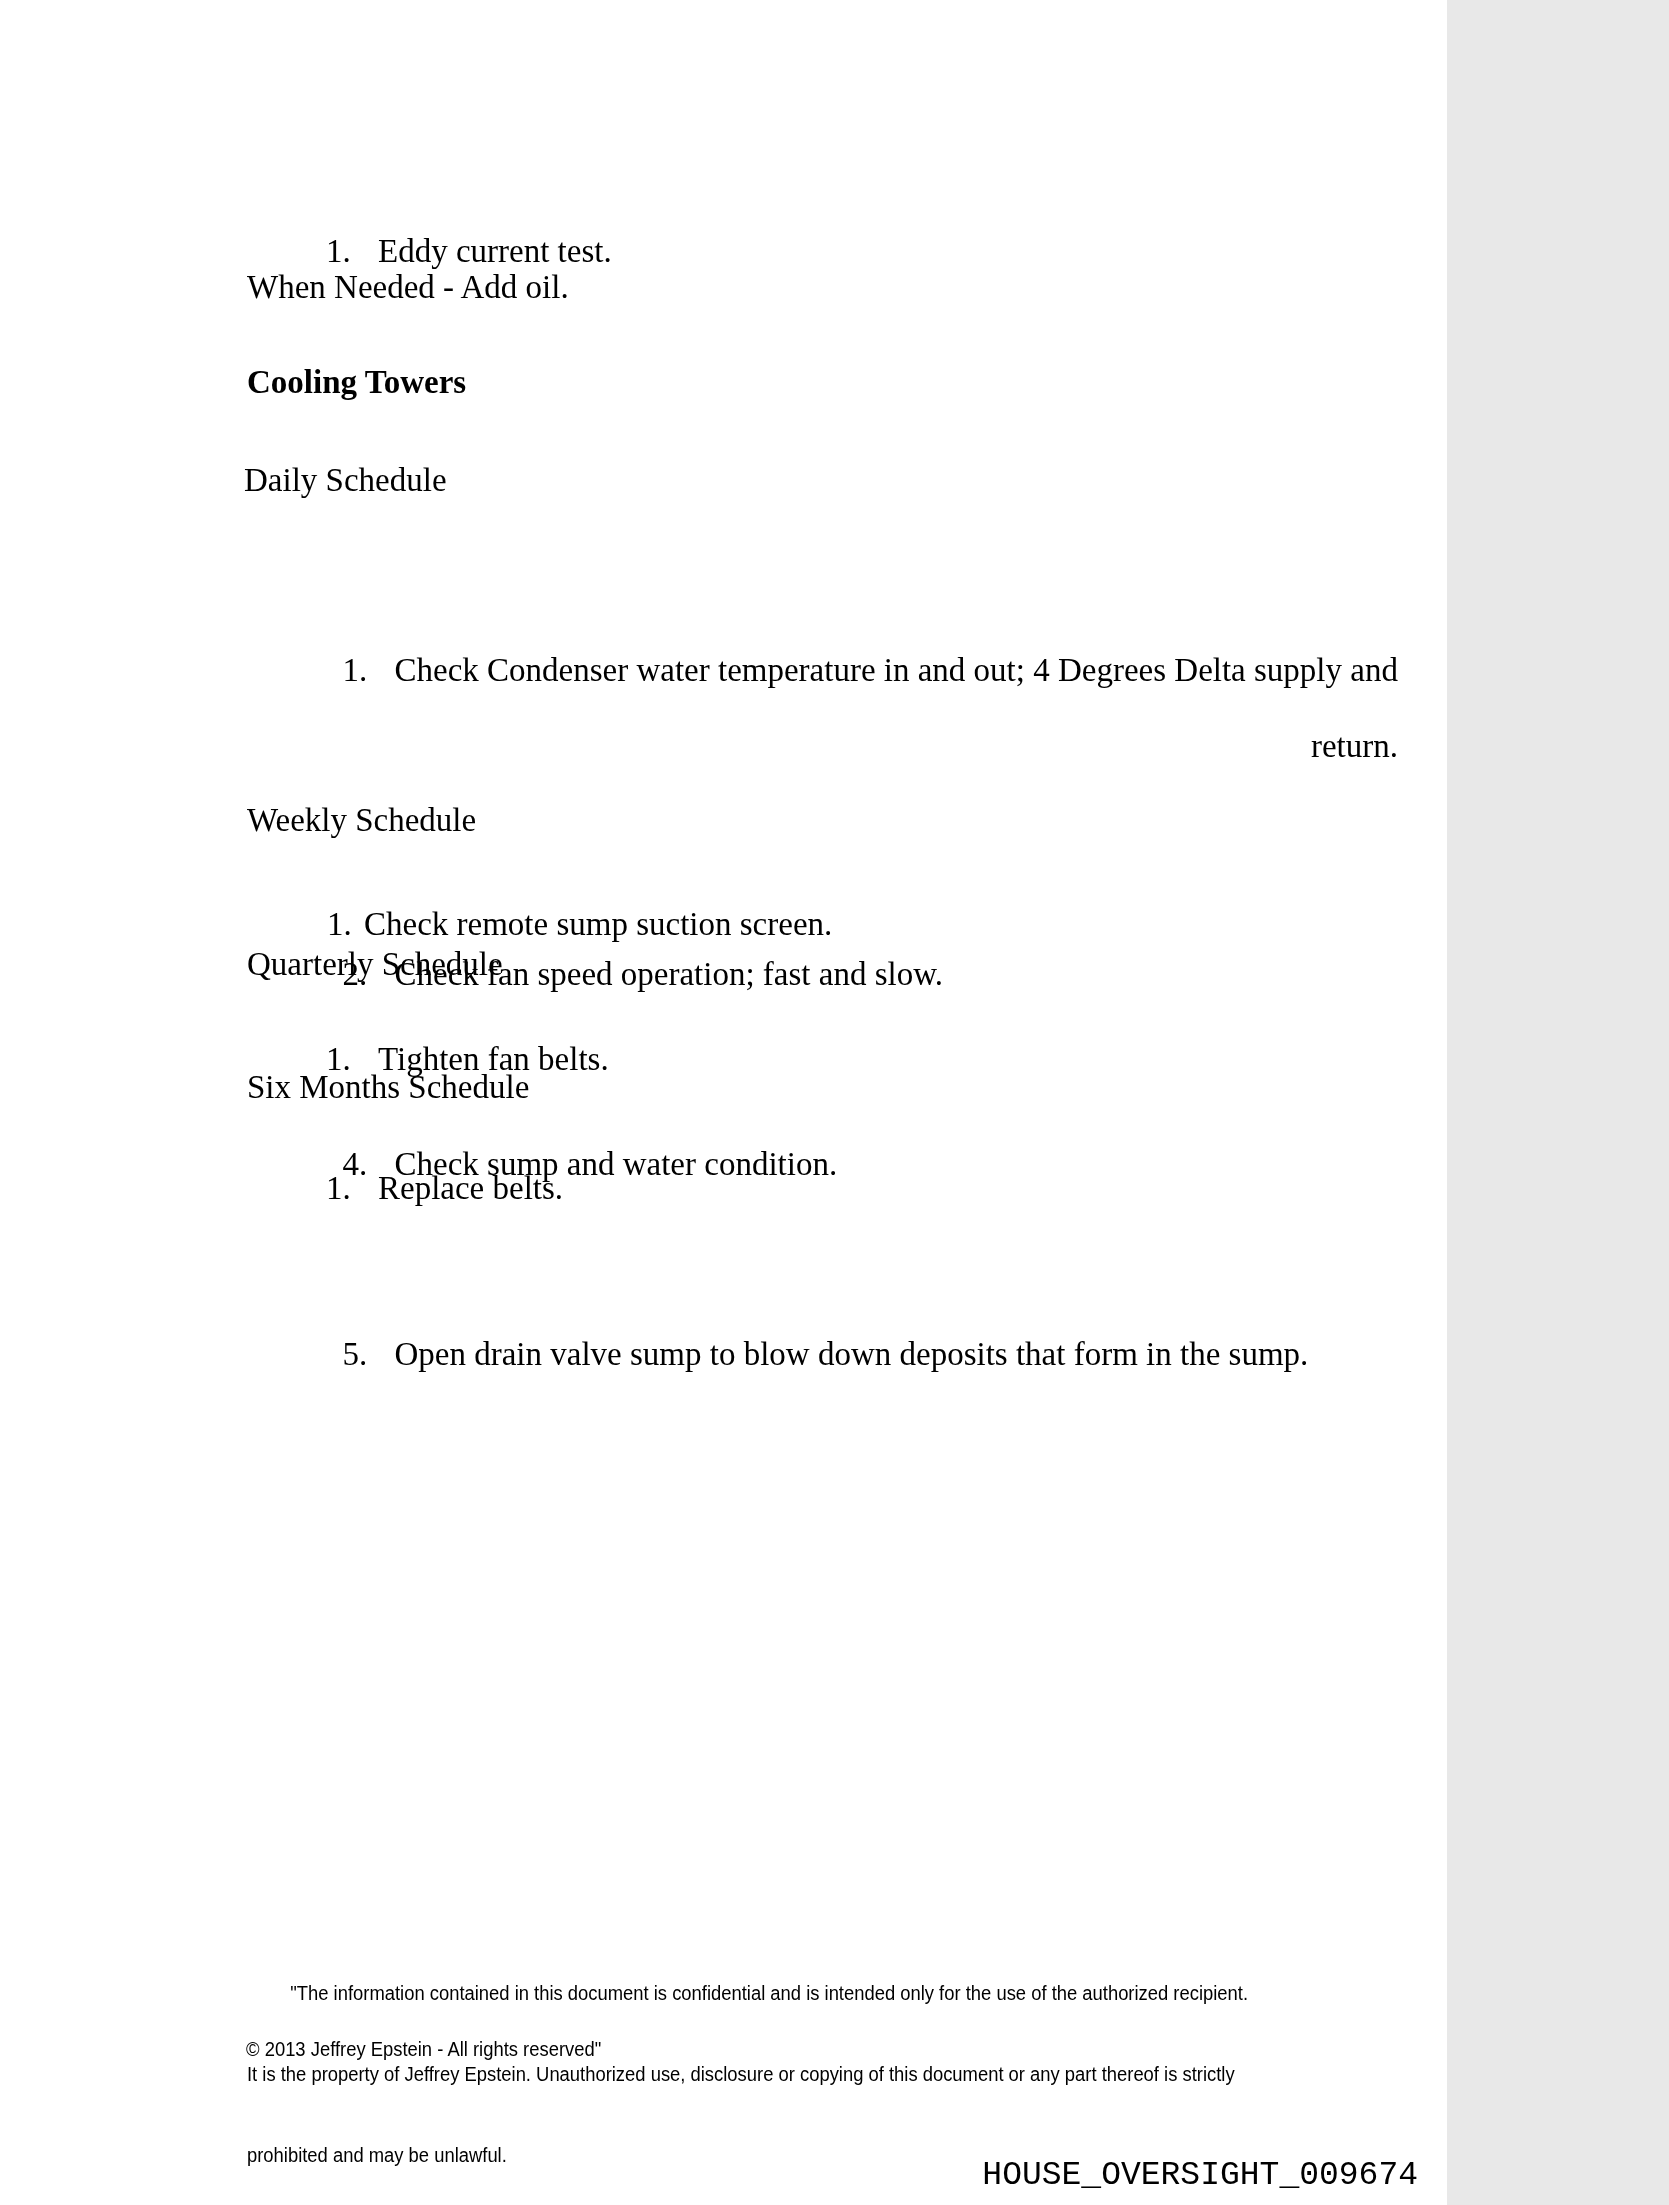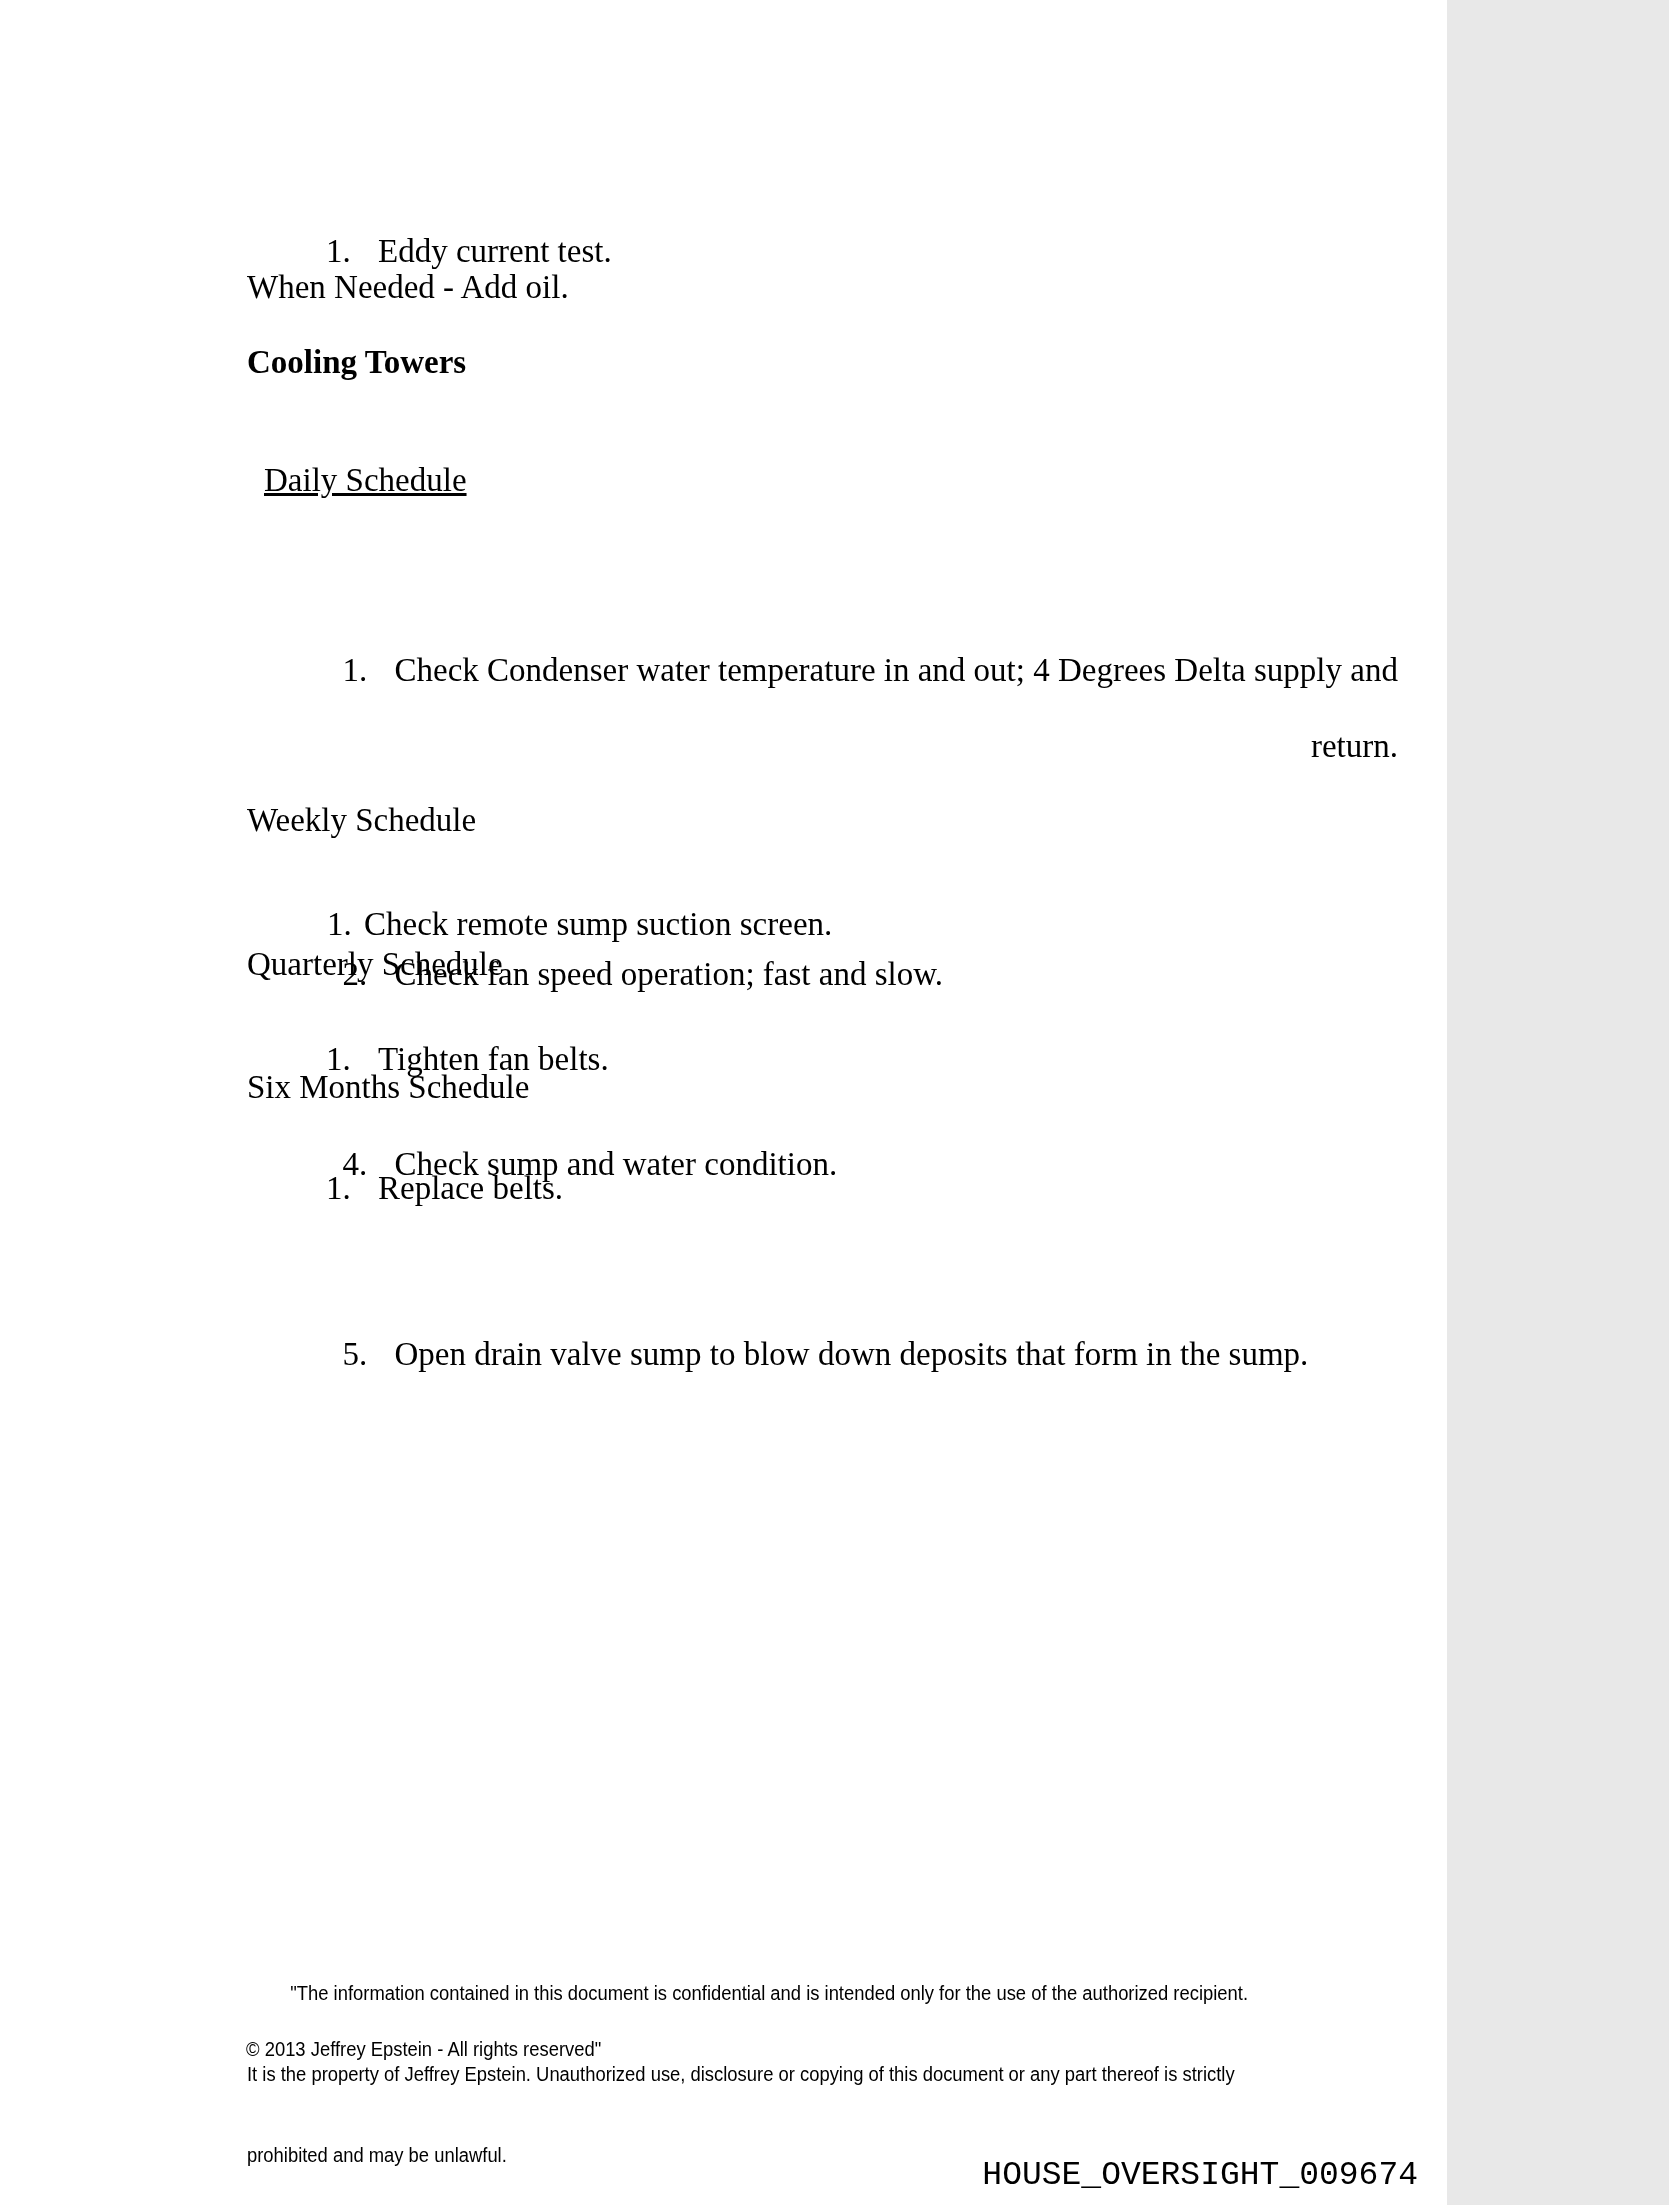--- a/index.html
+++ b/index.html
@@ -12,21 +12,21 @@
   }
   
   .t{
     position:absolute;
     font-family:"Liberation Serif", serif;
     font-size:33px;
     line-height:38px;
     color:#000;
     white-space:pre;
   }
-  .bold{font-weight:bold;}
+  .bold{font-weight:bold;margin-top:20px;}
   
   .num79{display:inline-block;width:52px;}
   .num57{display:inline-block;width:37px;}
   .wrapline{display:block;margin-left:52px;text-align:right;}
   .line{display:block;}
   
   .f{
     position:absolute;
     font-family:"Liberation Sans", sans-serif;
     font-size:20px;
@@ -53,21 +53,21 @@
 <div class="page">
 
   <div class="t" style="left:293px;top:194px;">
     <span class="num79">1.</span><span>Eddy current test.</span>
   </div>
 
   <div class="t" style="left:247px;top:268px;">When Needed - Add oil.</div>
 
   <div class="t bold" style="left:247px;top:343px;">Cooling Towers</div>
 
-  <div class="t" style="left:264px;top:461px;text-decoration:underline;">Daily Schedule</div>
+  <div class="t" style="left:244px;top:461px;">Daily Schedule</div>
 
   <div class="t" style="left:293px;top:537px;">
     <div>
       <span class="num79">1.</span><span>Check Condenser water temperature in and out; 4 Degrees Delta supply and</span>
       <span class="wrapline">return.</span>
     </div>
     <div>
       <span class="num79">2.</span><span>Check fan speed operation; fast and slow.</span>
     </div>
     <div>

